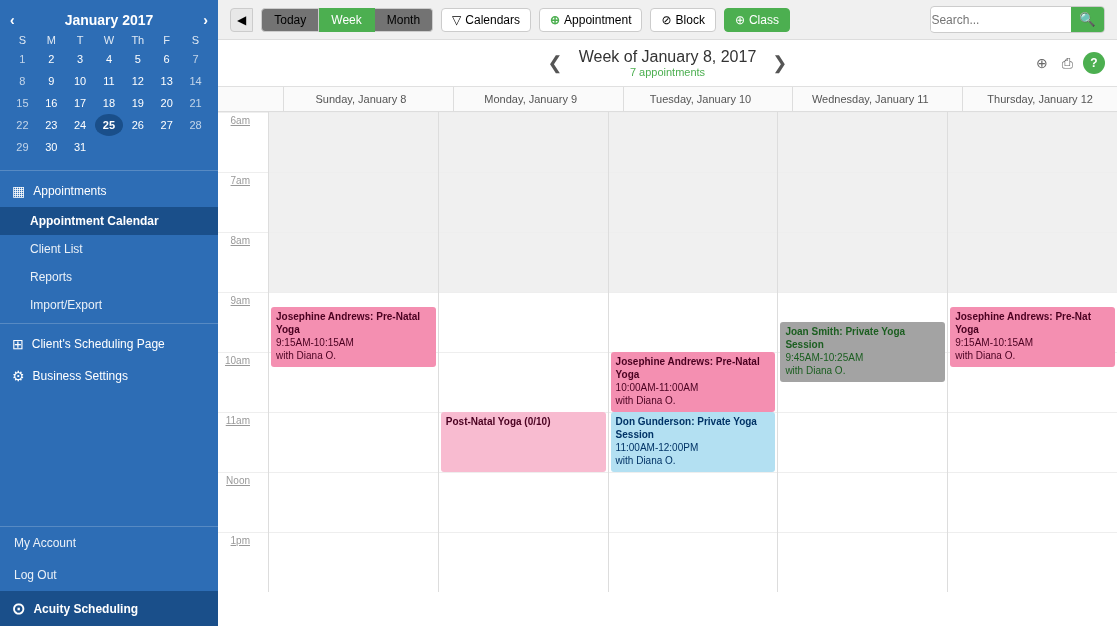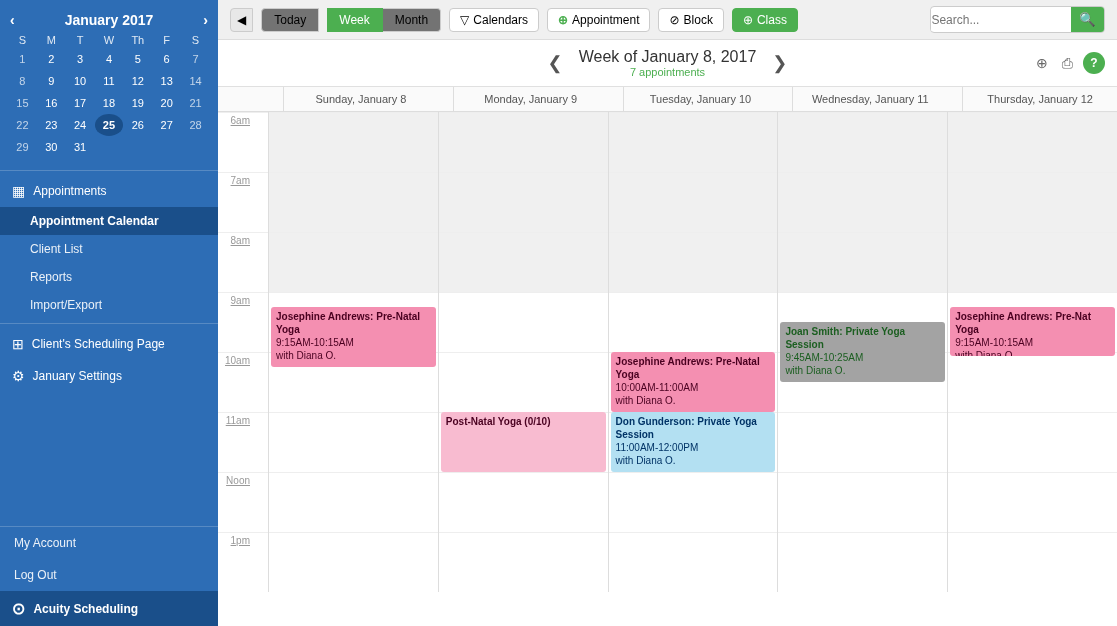--- a/index.html
+++ b/index.html
@@ -113,21 +113,21 @@
     .btn-group button {
       padding: 4px 12px;
       border: 1px solid #ccc;
       background: #737373;
       cursor: pointer;
       font-size: 12px;
     }
     .btn-group button:first-child { border-radius: 4px 0 0 4px; }
     .btn-group button:last-child { border-radius: 0 4px 4px 0; }
     .btn-group button:not(:first-child) { border-left: none; }
-    .btn-week-active { background: #4caf50 !important; color: white !important; border-color: #4caf50 !important; margin-left: 8px; }
+    .btn-week-active { background: #4caf50 !important; color: white !important; border-color: #4caf50 !important; }
     .action-btn {
       display: flex;
       align-items: center;
       gap: 4px;
       padding: 4px 10px;
       border: 1px solid #ccc;
       background: white;
       cursor: pointer;
       font-size: 12px;
       border-radius: 4px;
@@ -383,21 +383,21 @@
 
   <div class="sidebar-divider"></div>
 
   <div class="sidebar-section">
     <span class="icon">⊞</span>
     <span>Client's Scheduling Page</span>
   </div>
 
   <div class="sidebar-section">
     <span class="icon">⚙</span>
-    <span>January Settings</span>
+    <span>Business Settings</span>
   </div>
 
   <div class="sidebar-bottom">
     <div class="sidebar-bottom-item">
       <span>My Account</span>
     </div>
     <div class="sidebar-bottom-item">
       <span>Log Out</span>
     </div>
     <div class="sidebar-logo">
@@ -519,17 +519,17 @@
         </div>
       <div class="day-column" id="day-col-4">
           <div class="day-time-slot past-shade"></div>
           <div class="day-time-slot past-shade"></div>
           <div class="day-time-slot past-shade"></div>
           <div class="day-time-slot"></div>
           <div class="day-time-slot"></div>
           <div class="day-time-slot"></div>
           <div class="day-time-slot"></div>
           <div class="day-time-slot"></div>
-          <div class="appointment appt-pink" style="top: 195px; height: 49px;"><span style="font-weight: bold;">Josephine Andrews: Pre-Nat Yoga</span><br><span>9:15AM-10:15AM</span><br><span>with Diana O.</span></div>
+          <div class="appointment appt-pink" style="top: 195px; height: 60px;"><span style="font-weight: bold;">Josephine Andrews: Pre-Nat Yoga</span><br><span>9:15AM-10:15AM</span><br><span>with Diana O.</span></div>
         </div>
     </div>
   </div>
 </div>
 
 </body></html>

